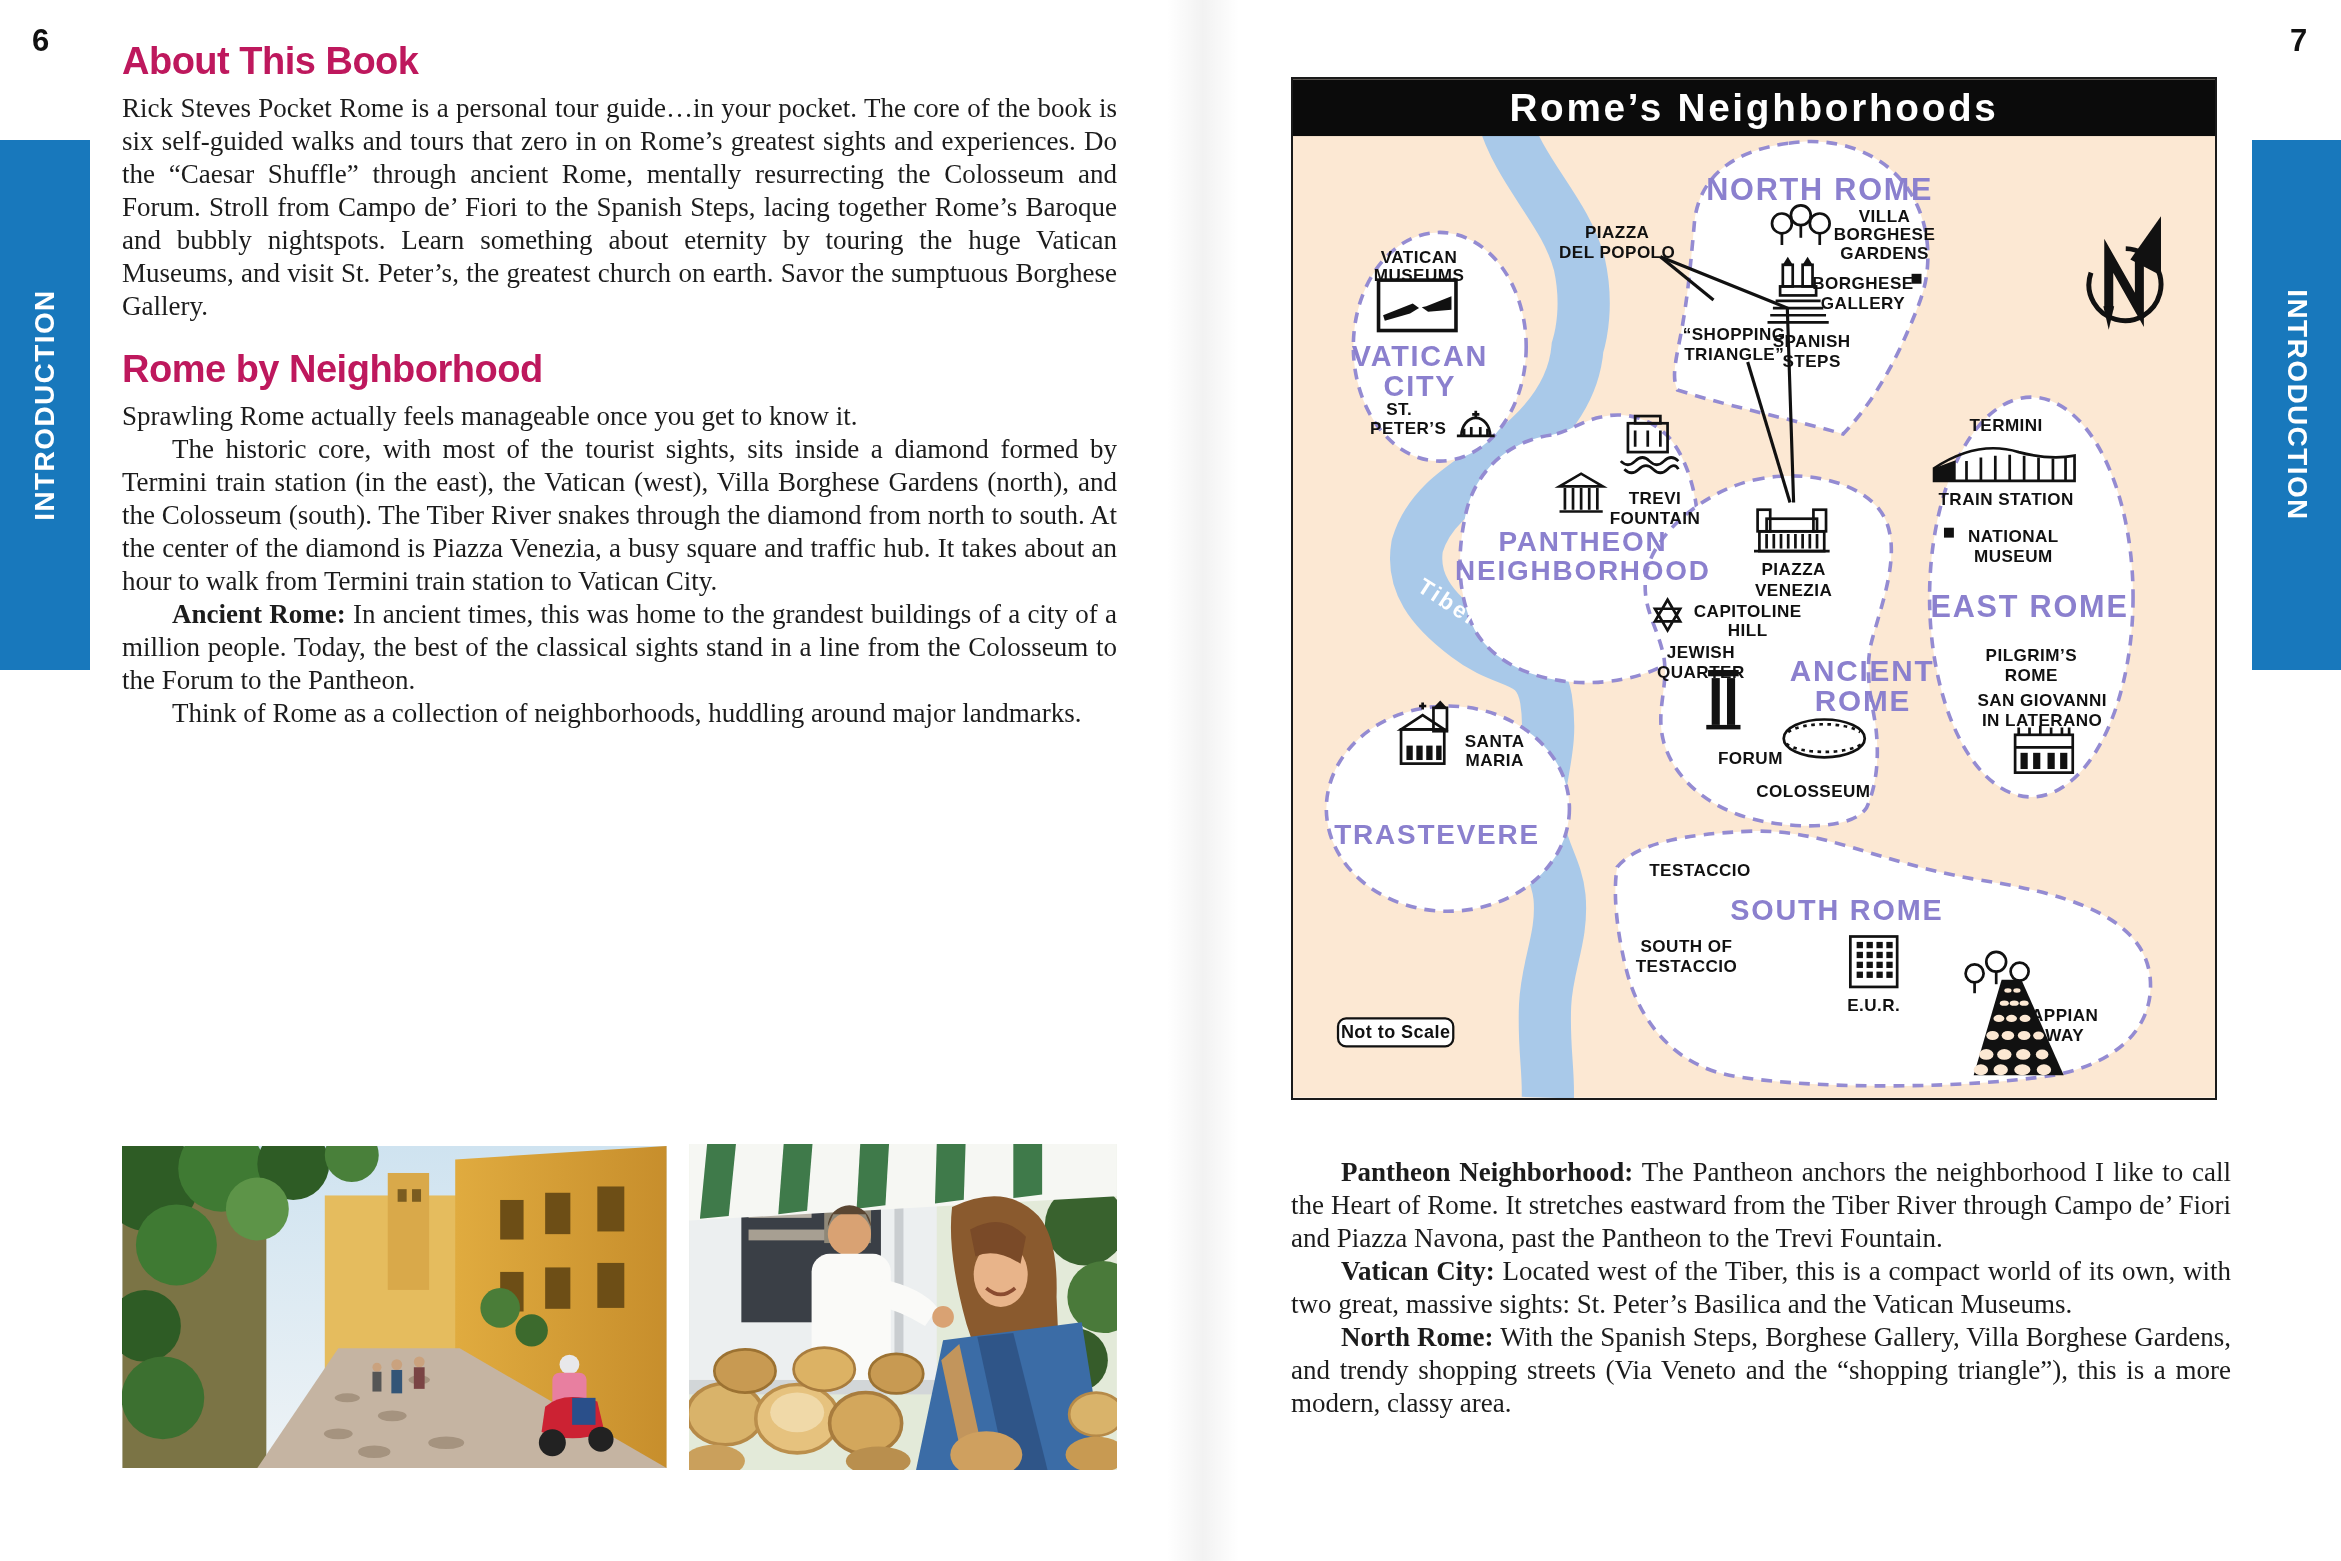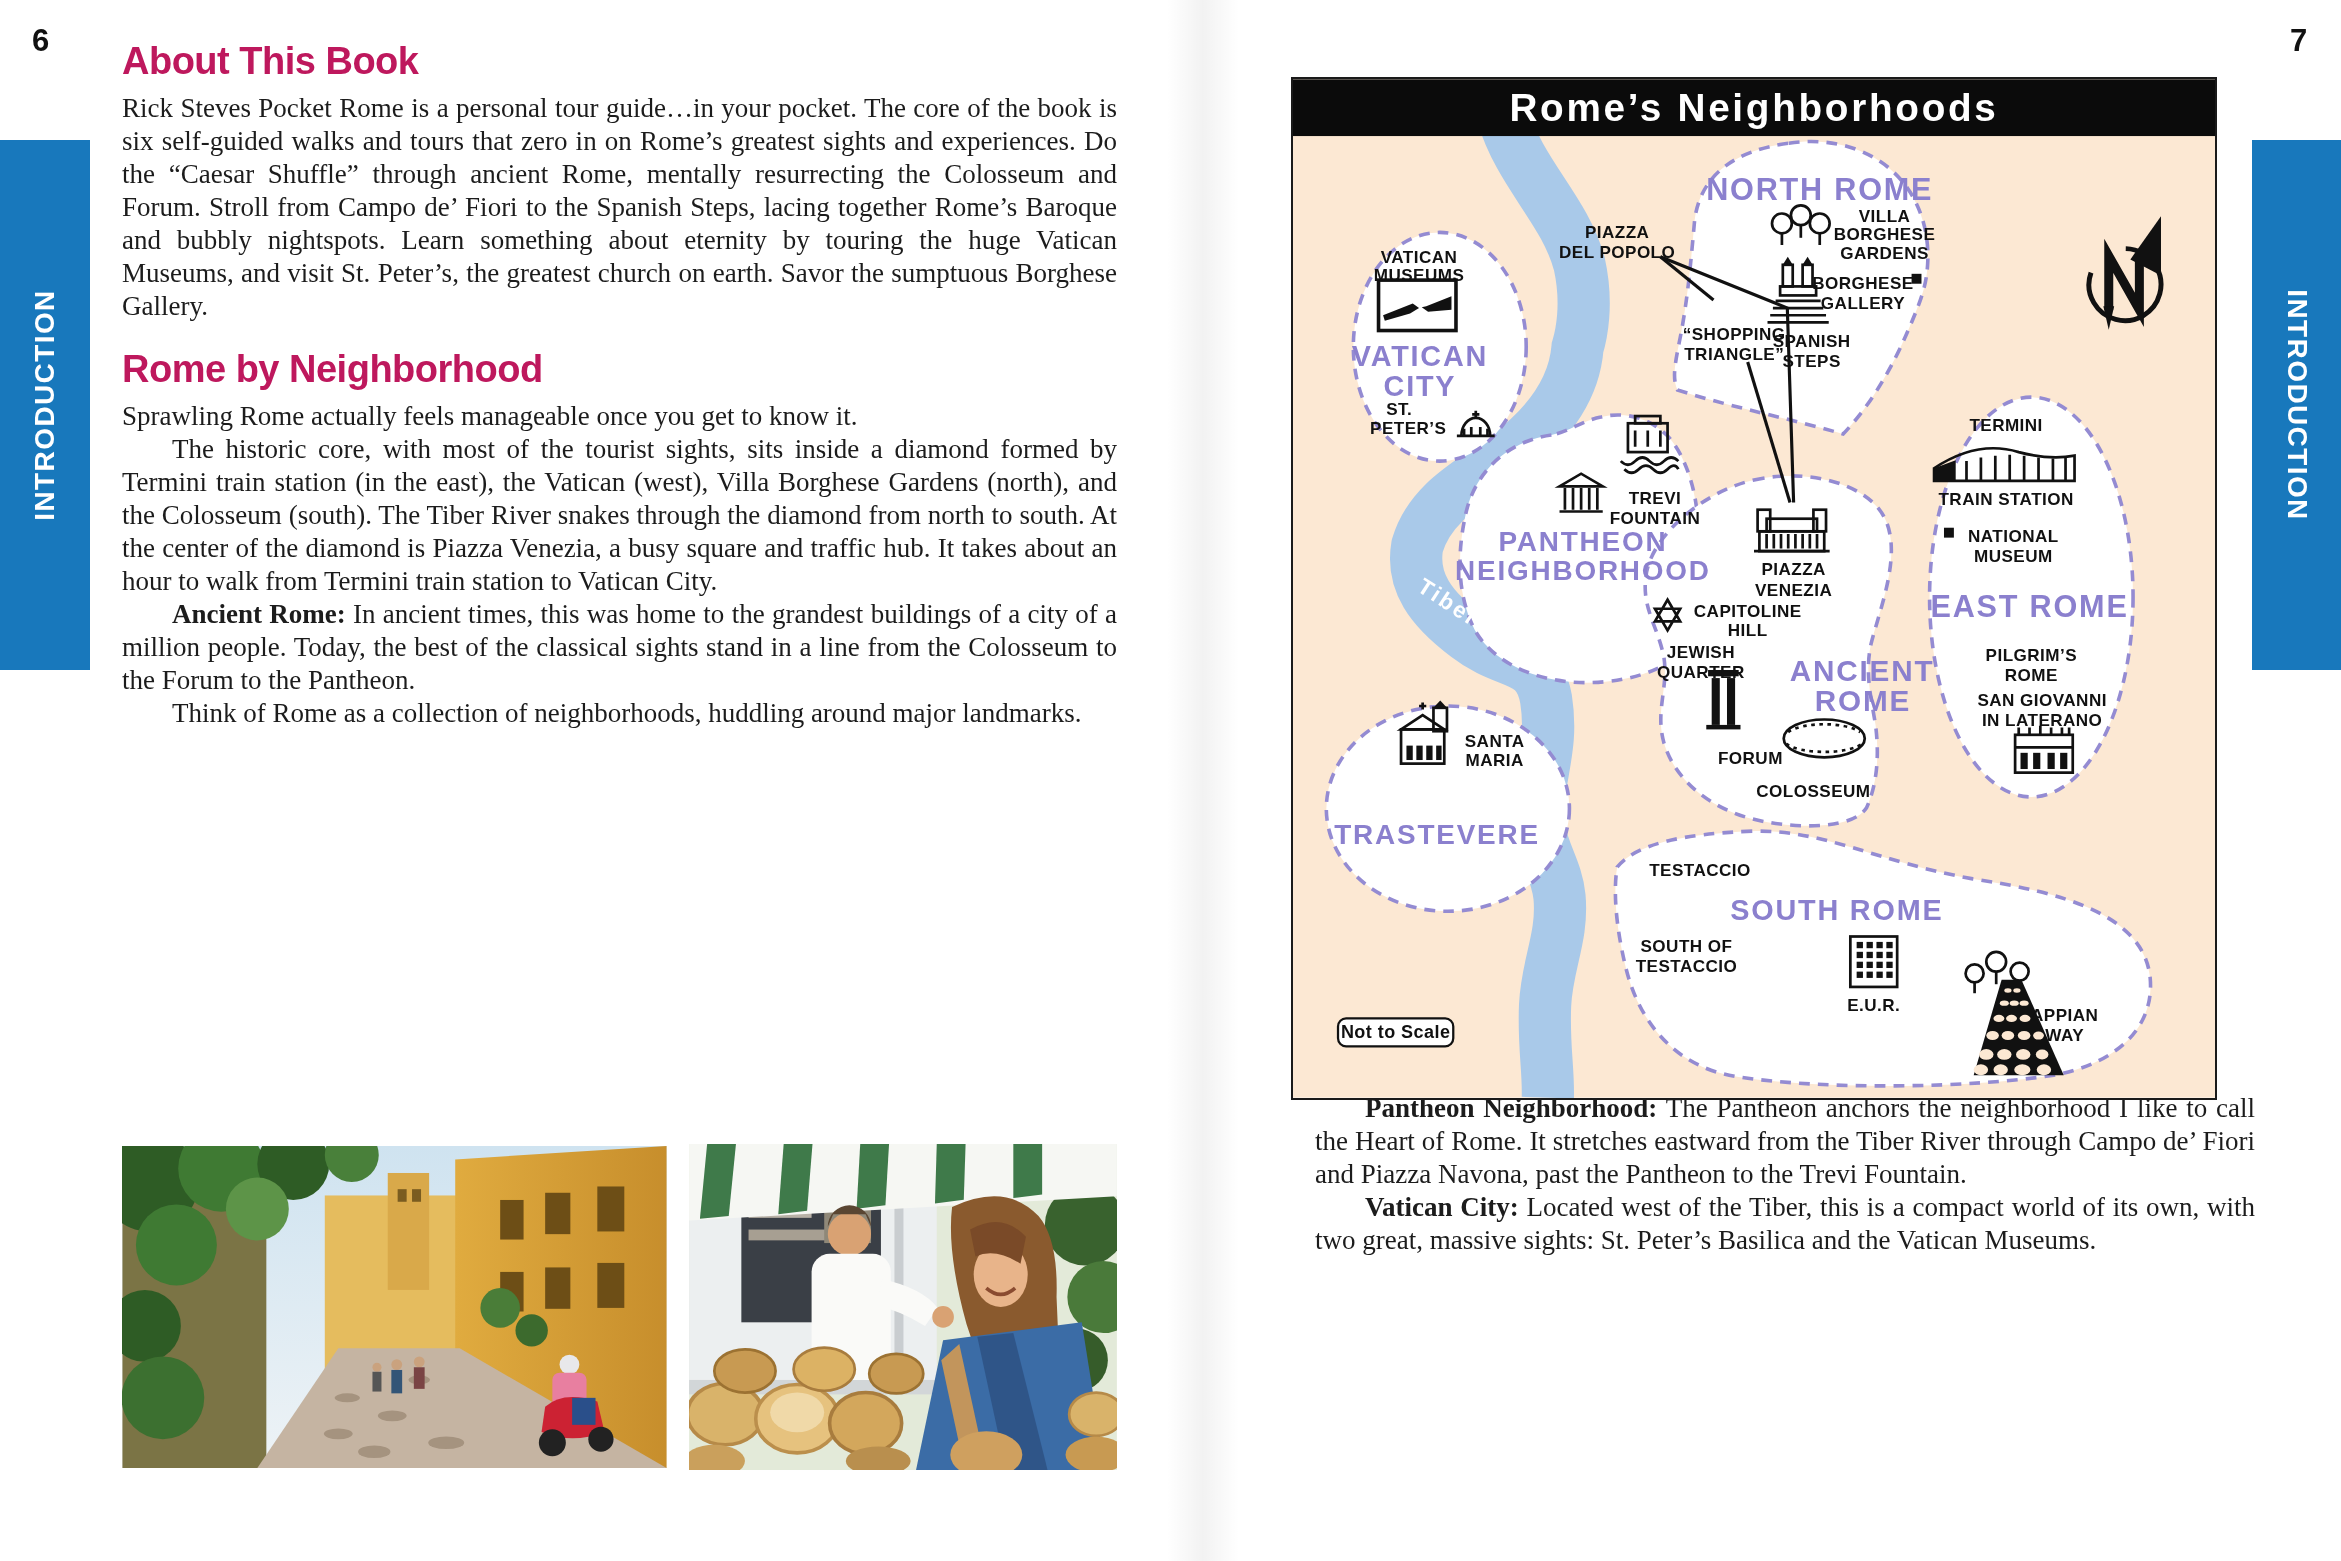--- a/index.html
+++ b/index.html
@@ -415,19 +415,20 @@
       <text class="mlb" x="437" y="991" text-anchor="middle">TESTACCIO</text>
       <text class="mlb" x="645" y="1035" text-anchor="middle">E.U.R.</text>
       <text class="mlb" x="857" y="1046" text-anchor="middle">APPIAN</text>
       <text class="mlb" x="857" y="1068" text-anchor="middle">WAY</text>
 
       <rect x="0" y="0" width="1024" height="63" fill="#0b0b0b"></rect>
       <text class="mtitle" x="512" y="46" text-anchor="middle">Rome’s Neighborhoods</text>
     </svg>
   </div>
 
-  <div class="abs" style="left:1291px;top:1092px;width:940px;margin-left:24px;">
+  <div class="abs" style="left:1291px;top:1156px;width:940px;">
     <p class="body indent"><span class="leadb">Pantheon Neighborhood:</span><span> The Pantheon anchors the neighborhood I like to call the Heart of Rome. It stretches eastward from the Tiber River through Campo de’ Fiori and Piazza Navona, past the Pantheon to the Trevi Fountain.</span></p>
     <p class="body indent"><span class="leadb">Vatican City:</span><span> Located west of the Tiber, this is a compact world of its own, with two great, massive sights: St. Peter’s Basilica and the Vatican Museums.</span></p>
+    <p class="body indent"><span class="leadb">North Rome:</span><span> With the Spanish Steps, Borghese Gallery, Villa Borghese Gardens, and trendy shopping streets (Via Veneto and the “shopping triangle”), this is a more modern, classy area.</span></p>
   </div>
 
 </div>
 
 
 </body></html>

